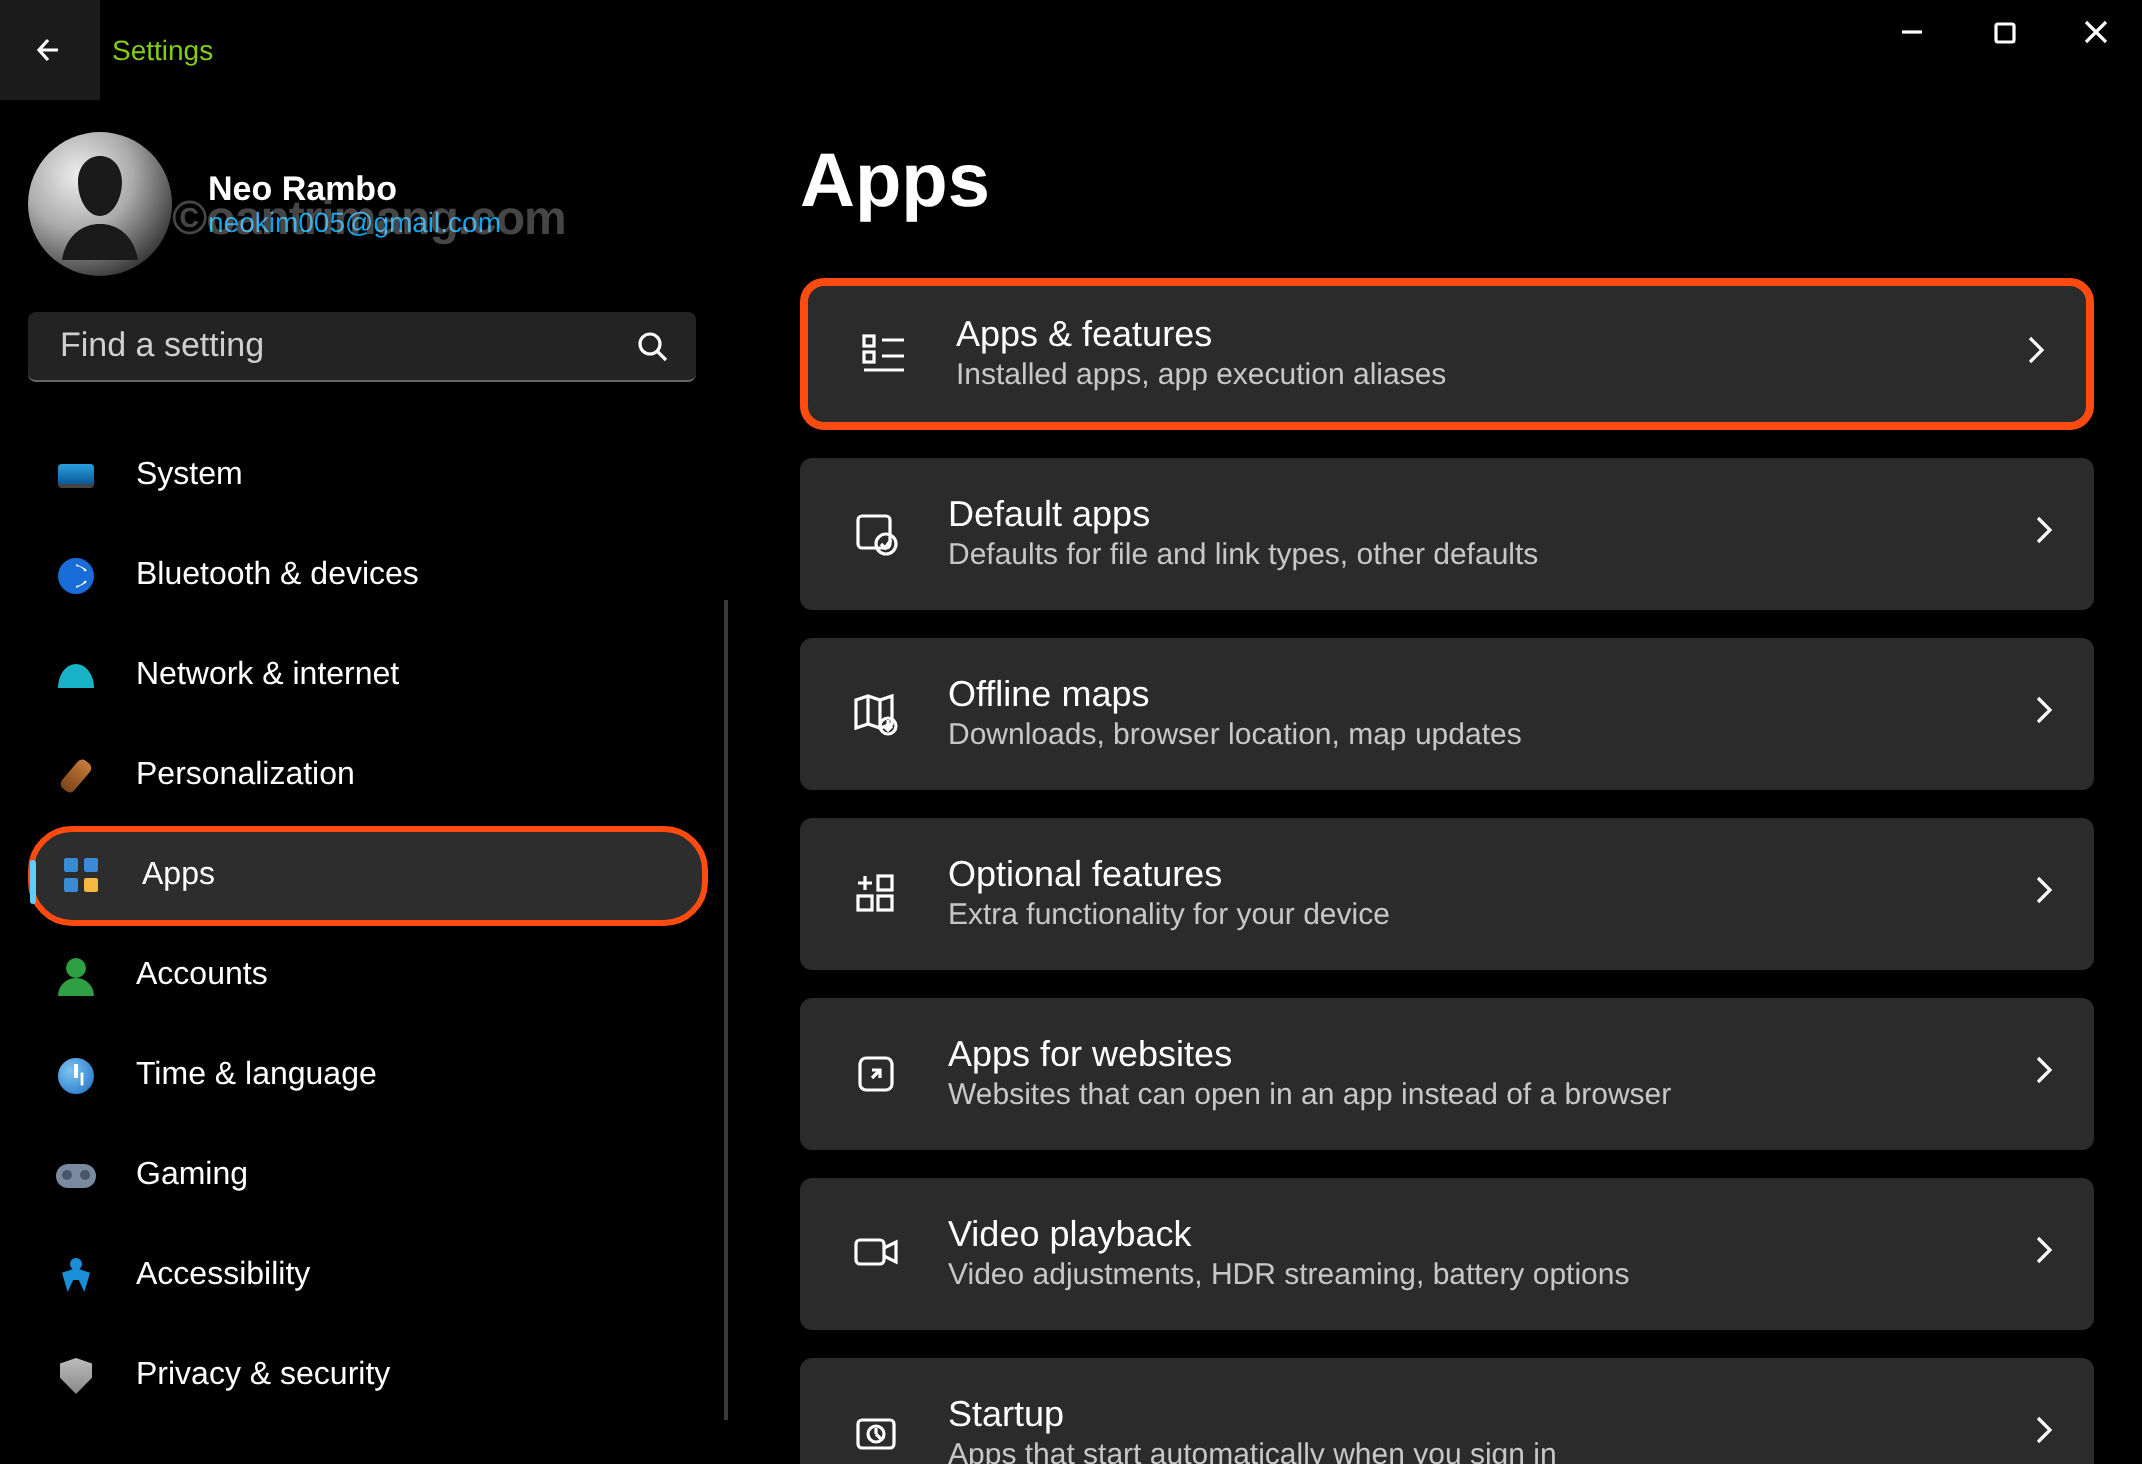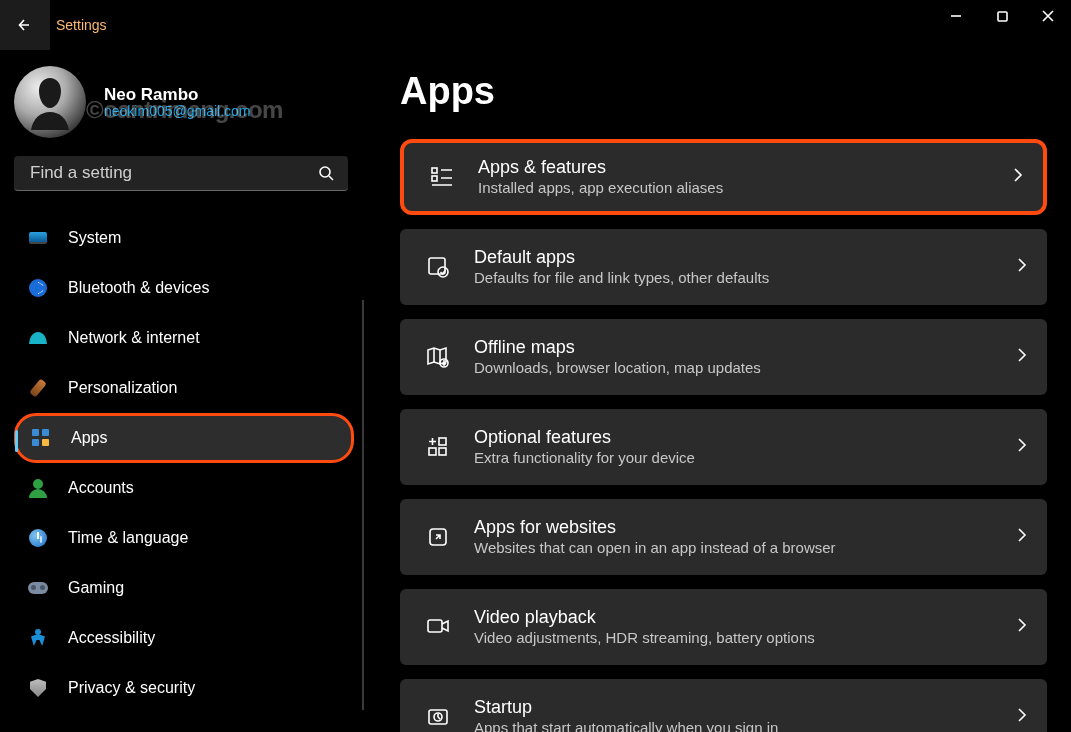--- a/index.html
+++ b/index.html
@@ -1,21 +1,21 @@
 <!DOCTYPE html>
 <html><head>
 <meta charset="utf-8">
 <style>
   * { box-sizing: border-box; }
   html,body { margin:0; padding:0; width:1071px; height:732px; background:#000; color:#fff; font-family:"Segoe UI", "Segoe UI Variable", sans-serif; overflow:hidden; }
   
   
   .titlebar { height:50px; display:flex; align-items:center; position:relative; }
   .back-btn { width:50px; height:50px; display:flex; align-items:center; justify-content:center; background:#1c1c1c; cursor:pointer;}
-  .title-text { font-size:14px; margin-left:6px; color:#fdba74; }
+  .title-text { font-size:14px; margin-left:6px; color:#84cc16; }
   .win-controls { position:absolute; right:0; top:0; display:flex; }
   .win-btn { width:46px; height:32px; display:flex; align-items:center; justify-content:center; color:#fff; cursor:pointer;}
   
   .main { display:flex; height:calc(732px - 50px); }
   
   
   .sidebar { width:370px; padding:12px 0 0 14px; position:relative; }
   .user-row { display:flex; align-items:center; margin-bottom:18px; margin-top:4px; position:relative;}
   .avatar { width:72px; height:72px; border-radius:50%; background:radial-gradient(circle at 35% 30%, #eee 0%, #aaa 40%, #333 80%); display:flex; align-items:center; justify-content:center; overflow:hidden;}
   .avatar svg{fill:#111;}

